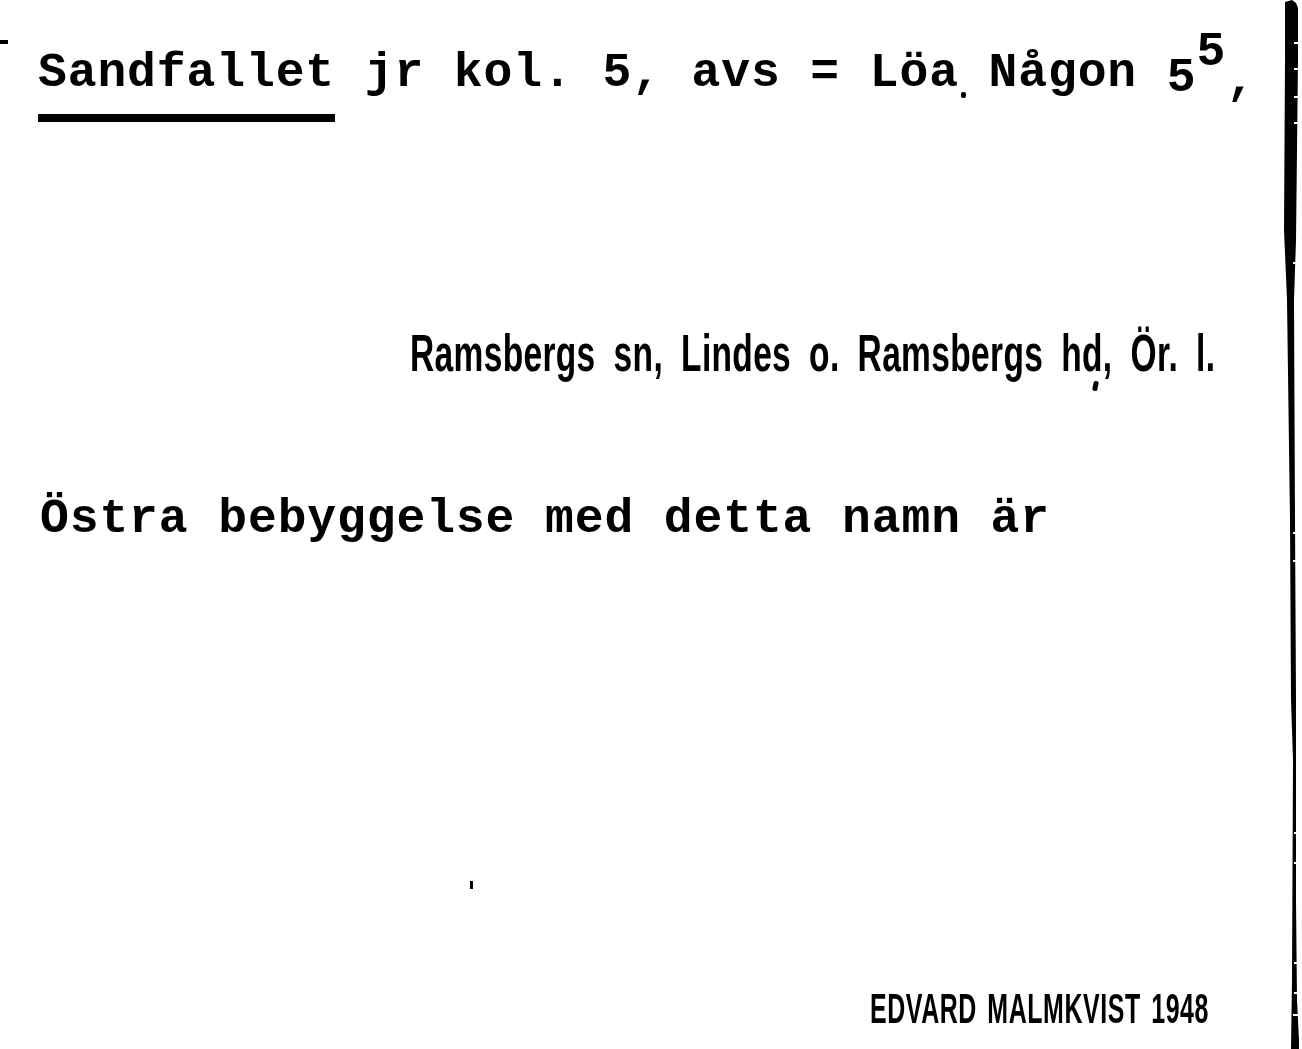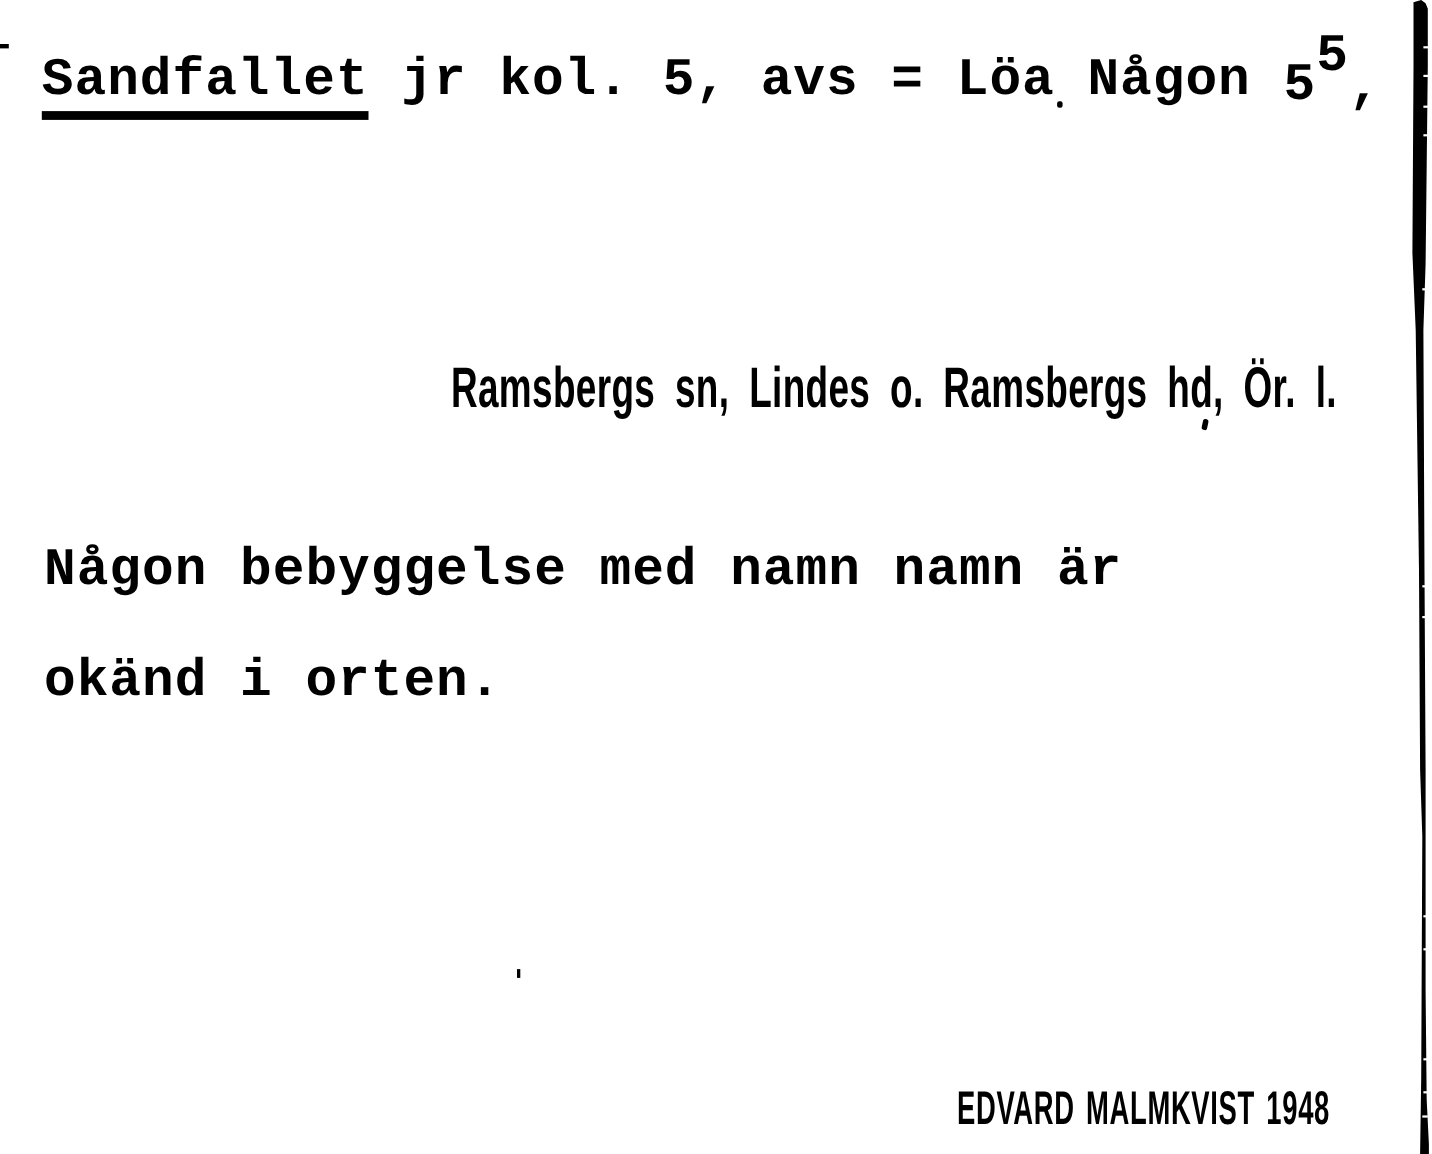--- a/index.html
+++ b/index.html
@@ -16,21 +16,21 @@
     position:absolute;
     font-family:"Liberation Mono","DejaVu Sans Mono",monospace;
     font-weight:700;
     font-size:48px;
     line-height:48px;
     letter-spacing:0.9px;
     white-space:nowrap;
     color:var(--ink);
   }
   .headline { left:38px; top:49px; }
-  .headword { border-bottom:8px solid var(--ink); padding-bottom:1px; }
+  .headword { border-bottom:8px solid var(--ink); padding-bottom:14px; }
   .ref-base { position:relative; top:5px; }
   .ref-sup  { position:relative; top:-21px; }
   .tail-comma { position:relative; top:7px; }
   .body-line-1 { left:40px; top:495px; }
   .body-line-2 { left:40px; top:596px; }
   .stamp {
     position:absolute;
     font-family:"Liberation Sans","DejaVu Sans",sans-serif;
     font-weight:700;
     white-space:nowrap;
@@ -58,22 +58,21 @@
 </style>
 </head>
 <body>
 
 <div class="card">
 
   <div class="tw headline"><span class="headword">Sandfallet</span><span> jr kol. 5, avs = Löa Någon </span><span class="ref-base">5</span><span class="ref-sup">5</span><span class="tail-comma">,</span></div>
 
   <div class="stamp district">Ramsbergs sn, Lindes o. Ramsbergs hd, Ör. l.</div>
 
-  <div class="tw body-line-1">Någon bebyggelse med namn namn är</div>
-  <div class="tw body-line-2">okänd i orten.</div>
+  <div class="tw body-line-1">Östra bebyggelse med detta namn är</div>
 
   <div class="stamp signature">EDVARD MALMKVIST 1948</div>
 
   <div class="corner-dash"></div>
   <div class="speck speck-a"></div>
   <div class="speck speck-b"></div>
   <div class="speck speck-c"></div>
 
   <svg class="edge-svg" viewBox="0 0 22 1049" preserveAspectRatio="none">
     <polygon fill="#000000" points="

